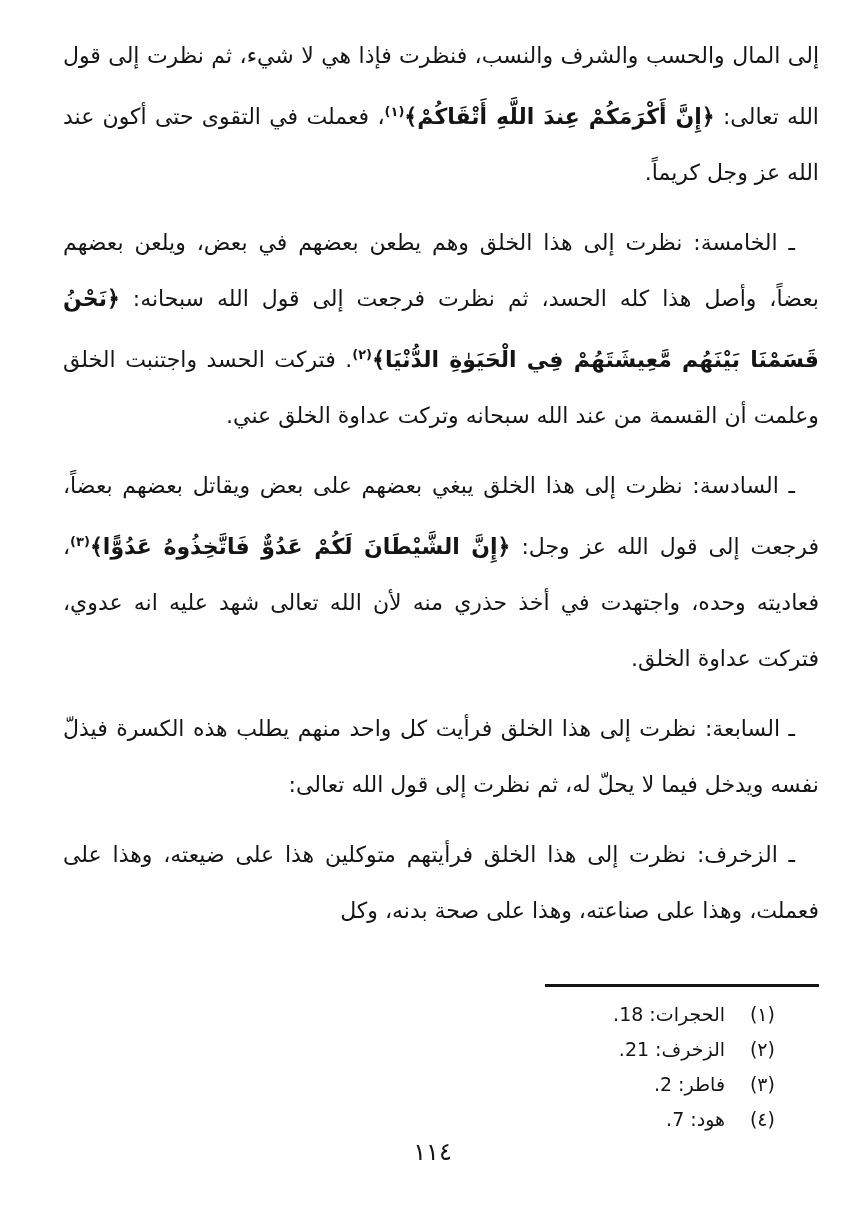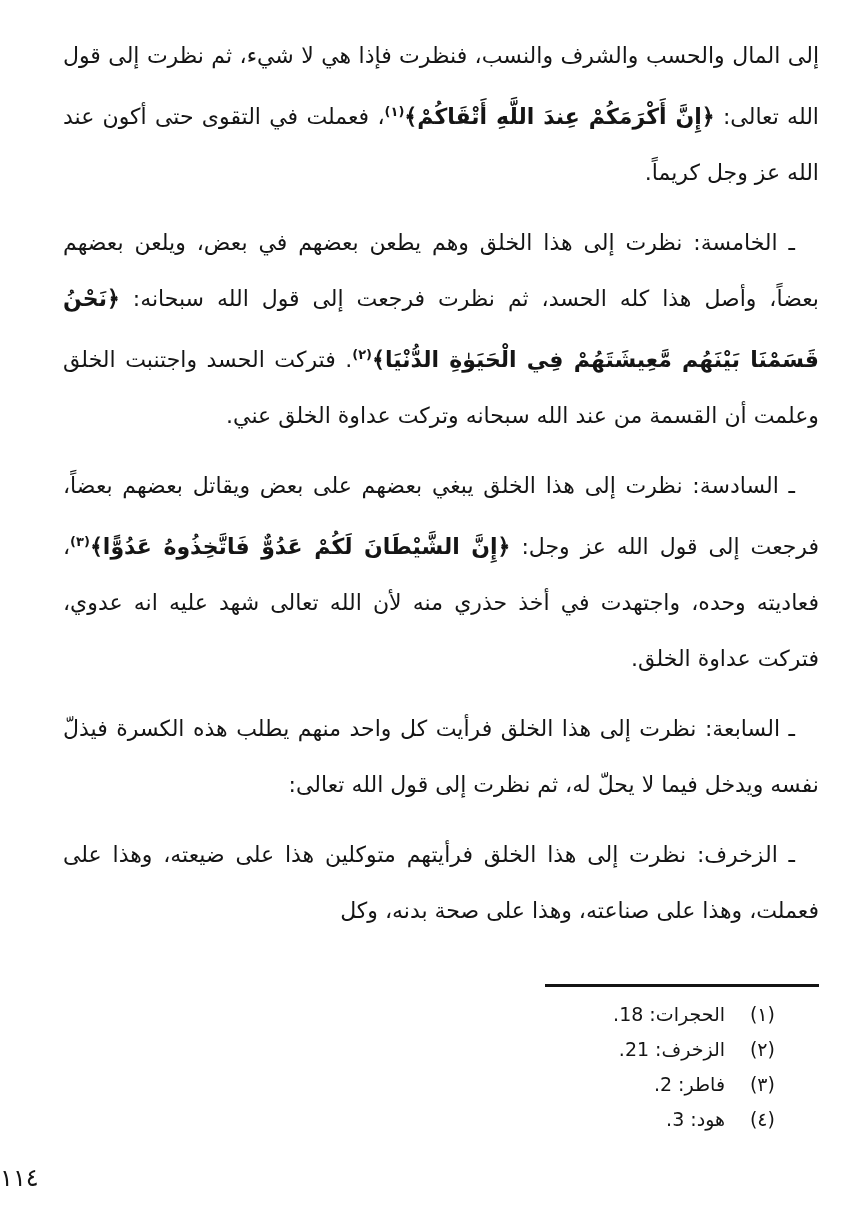--- a/index.html
+++ b/index.html
@@ -58,24 +58,24 @@
   .footnote-row {
     display: flex;
     gap: 16px;
     padding: 0 44px 0 0;
     font-size: 19px;
     line-height: 35px;
   }
   .footnote-marker { min-width: 34px; }
   .page-number {
     position: absolute;
-    top: 1164px;
+    top: 1138px;
     left: 0;
     width: 100%;
-    text-align: left;
+    text-align: center;
     direction: rtl;
     font-size: 24px;
     letter-spacing: 3px;
   }
 </style>
 </head>
 <body>
 
 <div class="page">
 
@@ -96,19 +96,19 @@
     <div class="footnote-row">
       <span class="footnote-marker">(٢)</span>
       <span class="footnote-text">الزخرف: 21.</span>
     </div>
     <div class="footnote-row">
       <span class="footnote-marker">(٣)</span>
       <span class="footnote-text">فاطر: 2.</span>
     </div>
     <div class="footnote-row">
       <span class="footnote-marker">(٤)</span>
-      <span class="footnote-text">هود: 3.</span>
+      <span class="footnote-text">هود: 7.</span>
     </div>
   </div>
 
   <div class="page-number">١١٤</div>
 
 </div>
 
 </body></html>

